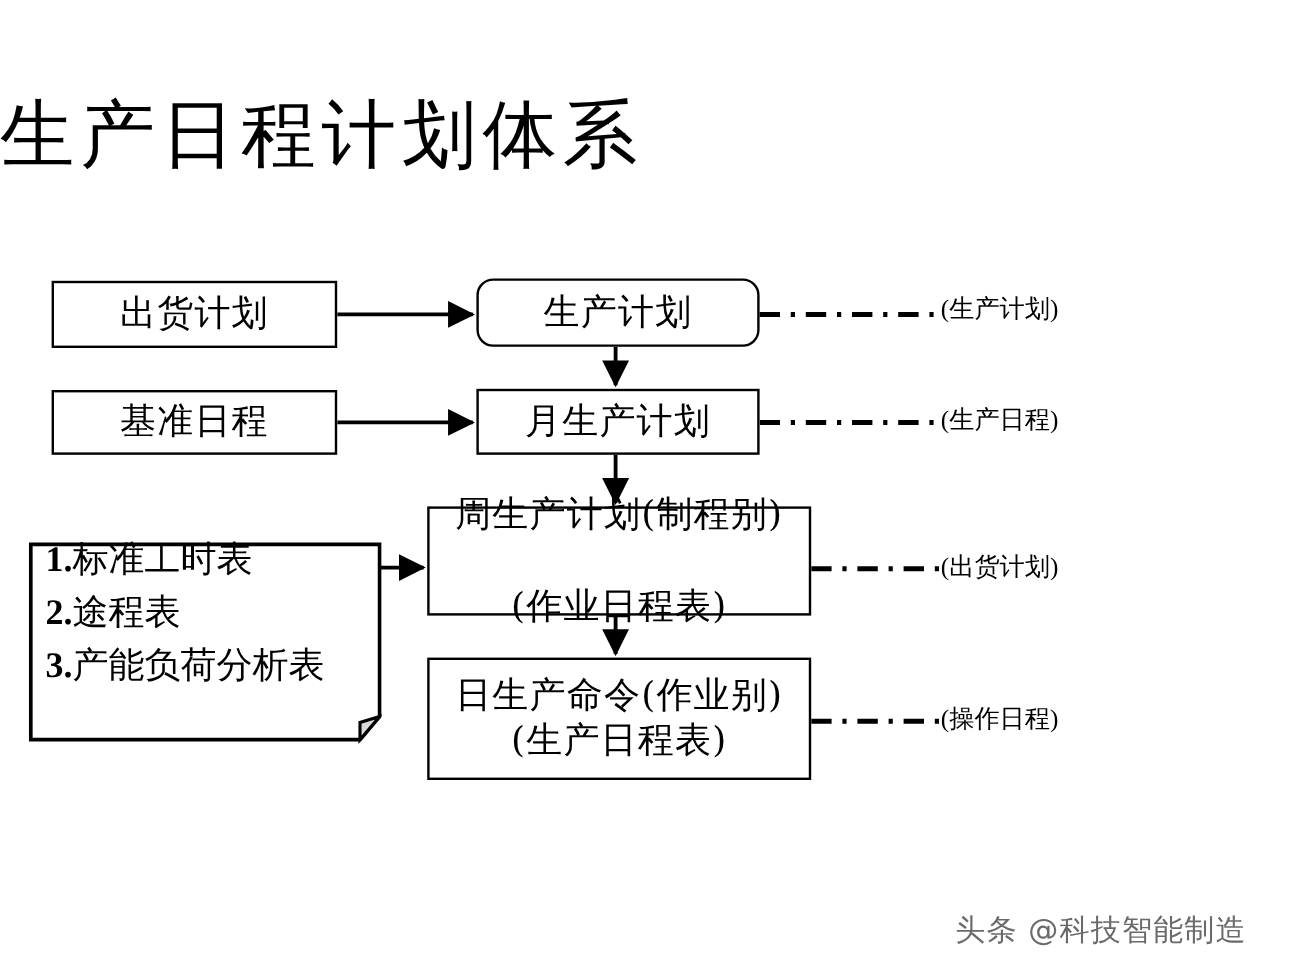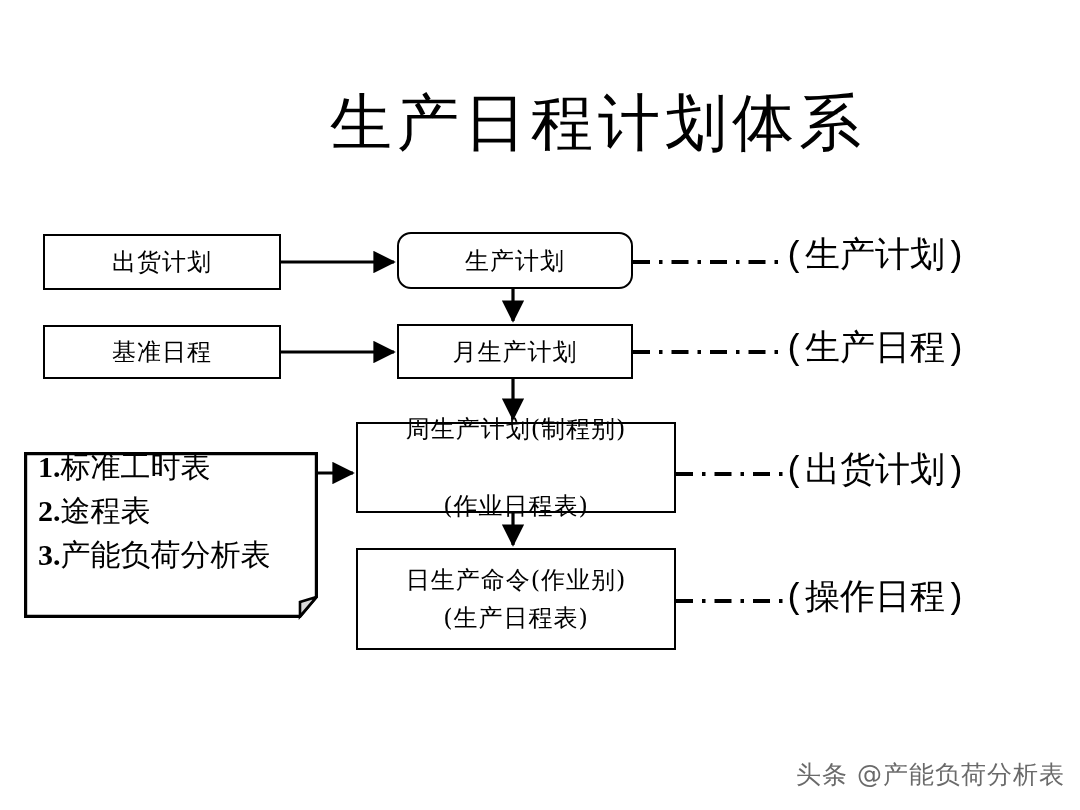--- a/index.html
+++ b/index.html
@@ -19,43 +19,43 @@
     position: absolute;
     left: 0; top: 0;
     width: 1080px;
     height: 810px;
   }
   .abs { position: absolute; }
 
   
   #page-title {
     left: 0;
-    top: 84px;
+    top: 73px;
     width: 866px;
-    text-align: right;
+    text-align: left;
     font-size: 62px;
     line-height: 78px;
     letter-spacing: 5px;
     font-family: "DejaVu Sans", "Liberation Sans", sans-serif;
     font-weight: 400;
     white-space: nowrap;
   }
 
   
   .node-box {
     border: 2.5px solid #000000;
     background: #ffffff;
     box-sizing: border-box;
     display: flex;
     flex-direction: column;
     align-items: center;
     justify-content: center;
     text-align: center;
     font-family: "DejaVu Serif", "Liberation Serif", serif;
-    font-size: 24px;
+    font-size: 30px;
     line-height: 38px;
     letter-spacing: 1px;
     white-space: nowrap;
   }
   .node-box .ln2 { letter-spacing: 1px; }
 
   #box-shipping-plan { left: 43px;  top: 234px; width: 238px; height: 56px; }
   #box-prod-plan     { left: 397px; top: 232px; width: 236px; height: 57px; border-radius: 14px; }
   #box-base-schedule { left: 43px;  top: 325px; width: 238px; height: 54px; }
   #box-month-plan    { left: 397px; top: 324px; width: 236px; height: 55px; }
@@ -85,22 +85,22 @@
     line-height: 44px;
     white-space: nowrap;
   }
   #doc-standards .doc-list .num {
     font-weight: bold;
     font-family: "Liberation Serif", serif;
   }
 
   
   .side-label {
-    font-family: Liberation Mono, monospace;
-    font-size: 35px;
+    font-family: Liberation Serif, serif;
+    font-size: 21px;
     line-height: 36px;
     white-space: nowrap;
   }
   #label-prod-plan   { left: 784px; top: 239px; }
   #label-prod-sched  { left: 784px; top: 332px; }
   #label-mfg-sched   { left: 784px; top: 454px; }
   #label-op-sched    { left: 784px; top: 581px; }
 
   
   #watermark {
@@ -186,13 +186,13 @@
       <span class="num">3.</span><span>产能负荷分析表</span>
     </div>
   </div>
 </div>
 
 <div class="abs side-label" id="label-prod-plan">(生产计划)</div>
 <div class="abs side-label" id="label-prod-sched">(生产日程)</div>
 <div class="abs side-label" id="label-mfg-sched">(出货计划)</div>
 <div class="abs side-label" id="label-op-sched">(操作日程)</div>
 
-<div class="abs" id="watermark">头条 @产能负荷分析表</div>
+<div class="abs" id="watermark">头条 @科技智能制造</div>
 
 </body></html>

